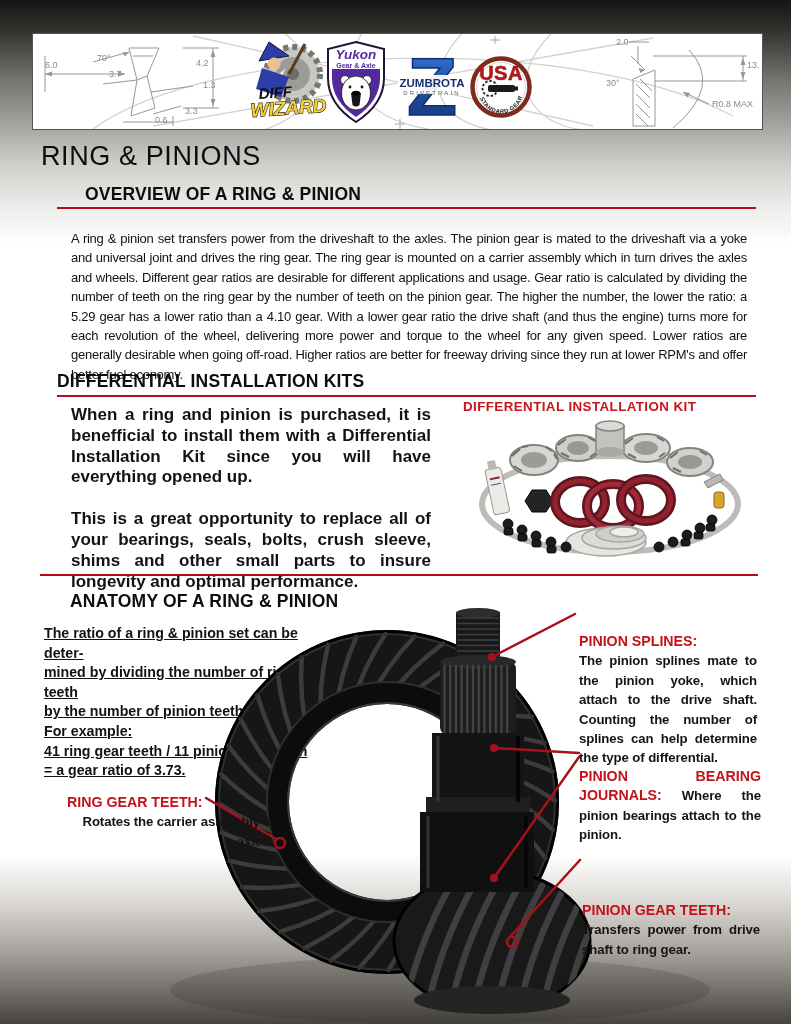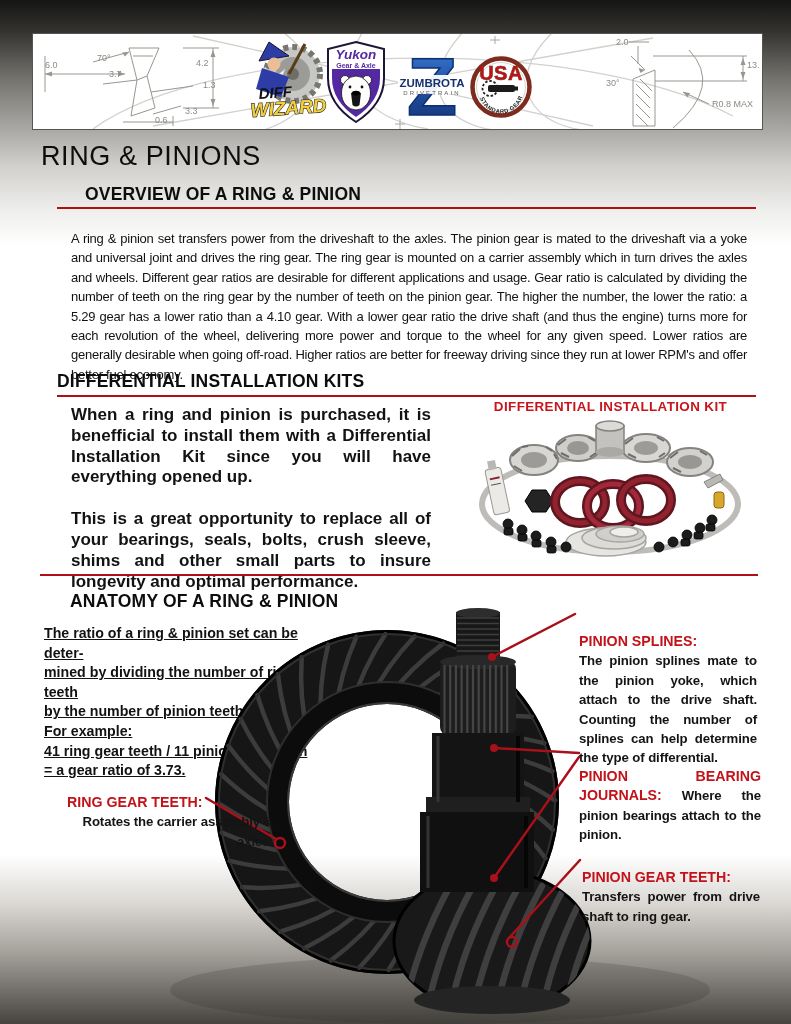--- a/index.html
+++ b/index.html
@@ -24,32 +24,32 @@
   #hr2{left:57px;top:395px;width:699px;}
   #hr3{left:40px;top:574px;width:718px;}
   #overview-body{position:absolute;left:71px;top:216px;width:676px;
     font-size:13px;letter-spacing:-.25px;line-height:19.4px;
     text-align:justify;color:#121212;}
   .kit-text{position:absolute;left:71px;top:405px;width:360px;
     font-size:17px;font-weight:700;line-height:20.8px;
     text-align:justify;color:#121212;}
   .kit-text p{margin:0 0 21px 0;}
   #kit-label{position:absolute;left:463px;top:399px;width:295px;
-    text-align:center;font-size:13.4px;font-weight:700;color:#c8141b;
+    font-size:13.4px;font-weight:700;color:#c8141b;
     letter-spacing:.4px;}
   #anatomy-intro{position:absolute;left:44px;top:624px;width:290px;
     font-size:14.2px;font-weight:700;line-height:19.6px;color:#121212;text-decoration:underline;}
   .callout{position:absolute;font-size:13.2px;font-weight:700;
     letter-spacing:-.1px;line-height:19.4px;color:#141414;margin-top:28px;}
   .callout .title{color:#c2131a;font-size:14.2px;letter-spacing:0;}
   .callout .body{text-align:justify;}
   .callout .body.left{text-align:right;}
   #co-splines{left:579px;top:604px;width:178px;}
   #co-journals{left:579px;top:739px;width:182px;text-align:justify;}
-  #co-pgear{left:582px;top:840px;width:178px;}
+  #co-pgear{left:582px;top:873px;width:178px;}
   #co-ring{left:67px;top:765px;width:206px;}
   .fig{position:absolute;}
 </style>
 </head>
 <body>
 
 <div class="page">
 
   <div class="banner">
     <svg width="729" height="95" viewBox="0 0 729 95">

